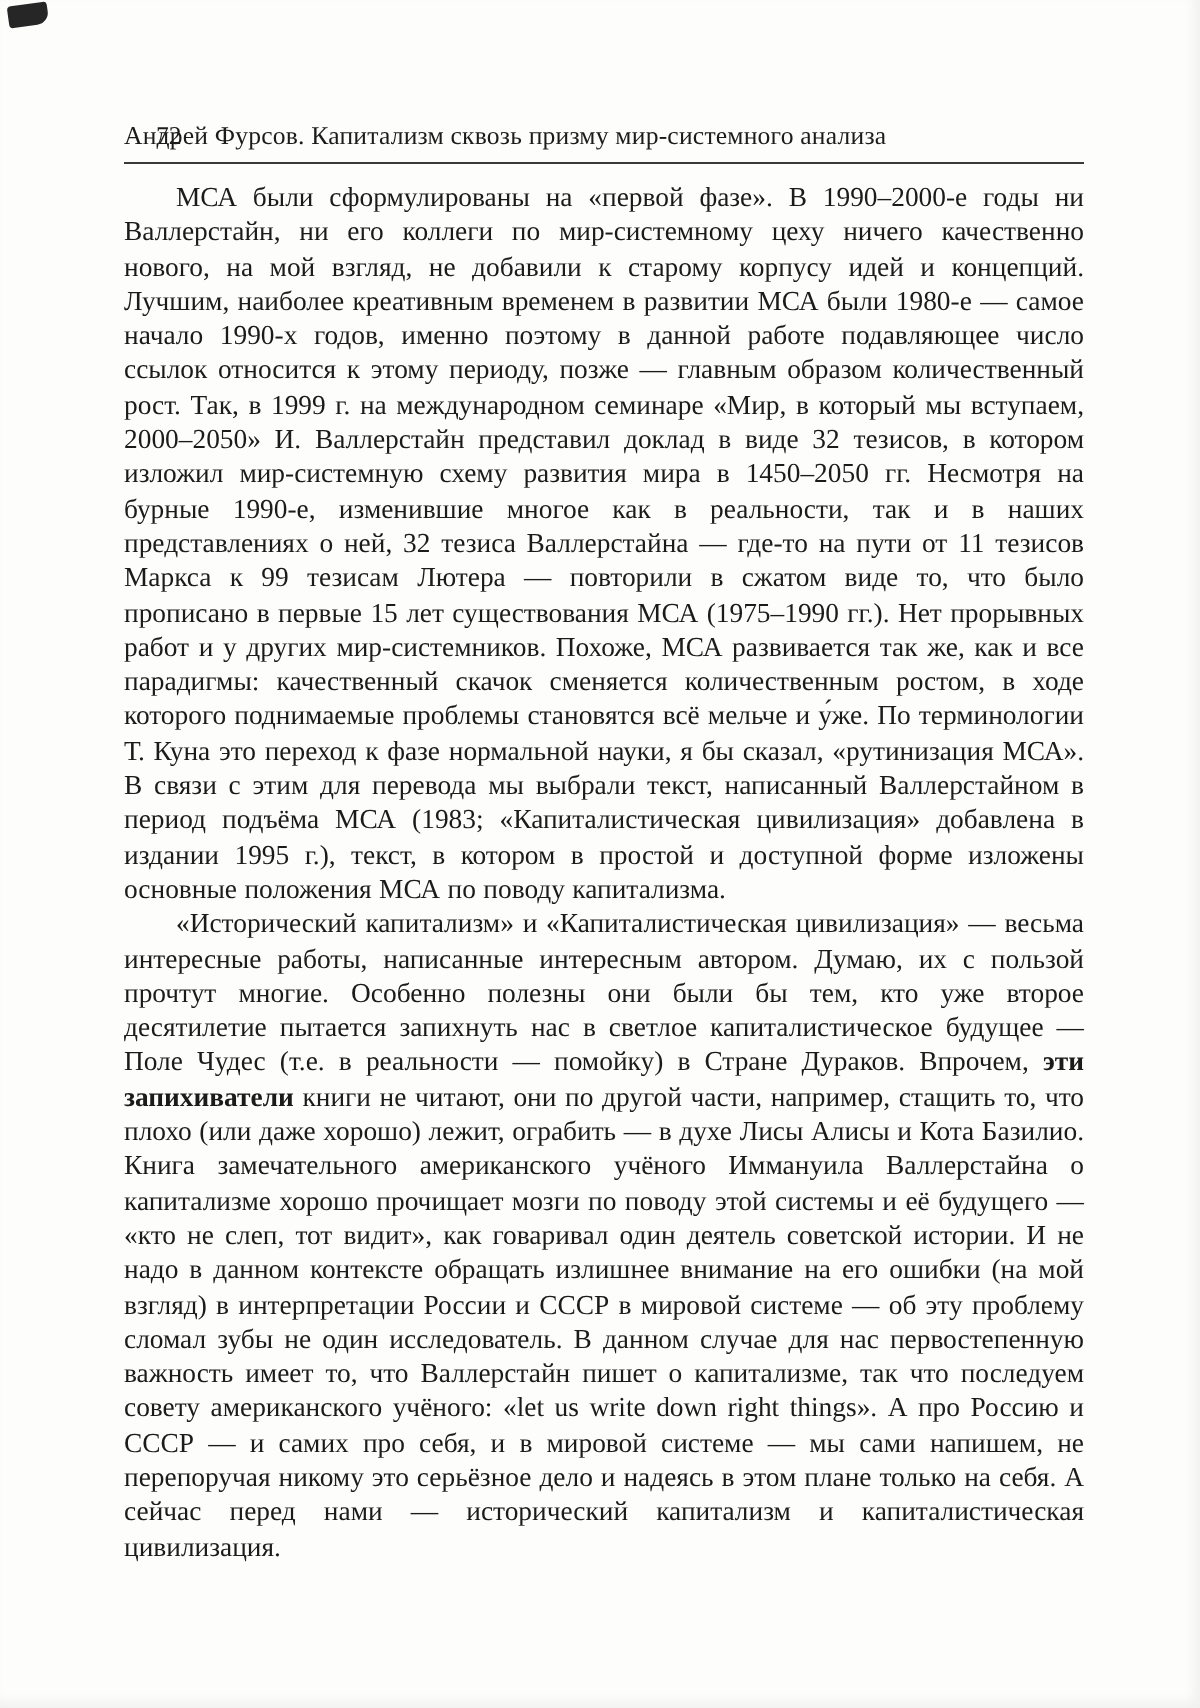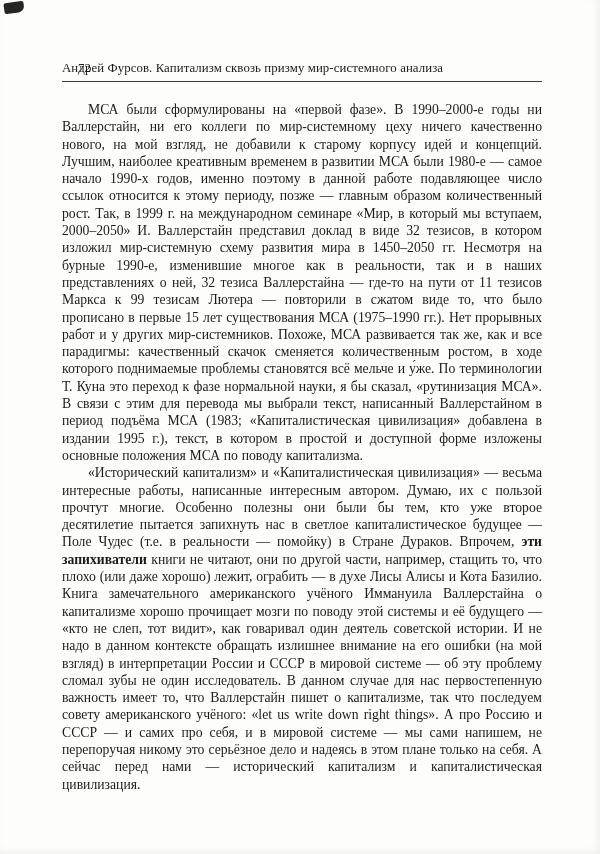--- a/index.html
+++ b/index.html
@@ -44,21 +44,21 @@
   .head-title {
     display: block;
     letter-spacing: 0.1px;
   }
   .head-rule {
     border: none;
     border-top: 1.2px solid #3a3a3a;
     margin: 5px 0 0 0;
   }
   .body-text {
-    margin-top: 19px;
+    margin-top: 8px;
   }
   .body-text p {
     margin: 0;
     text-indent: 26px;
     text-align: justify;
     font-size: 13.7px;
     line-height: 17.3px;
     word-spacing: 0.3px;
   }
   .run-normal { font-style: normal; font-weight: normal; }

